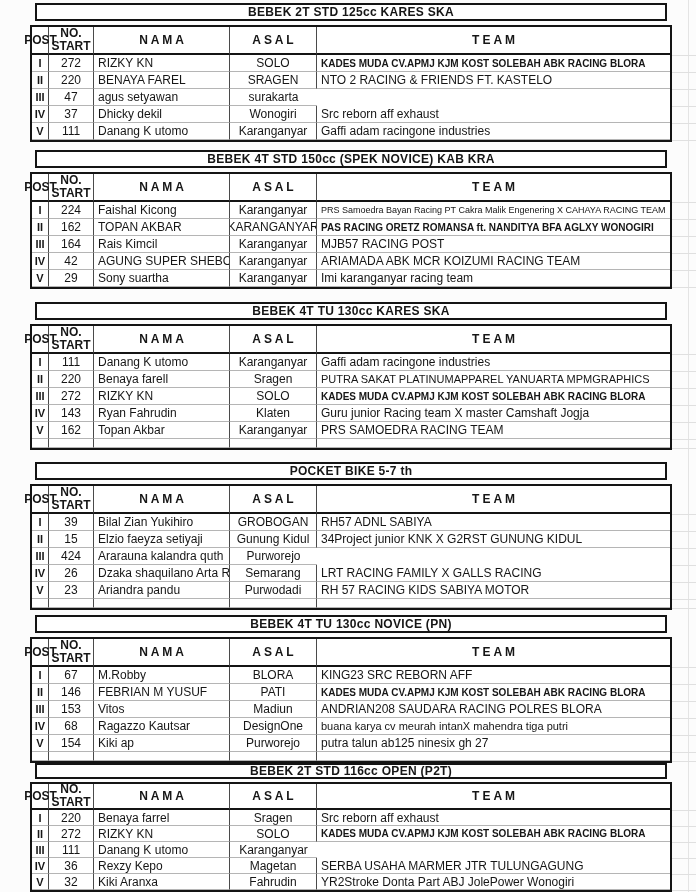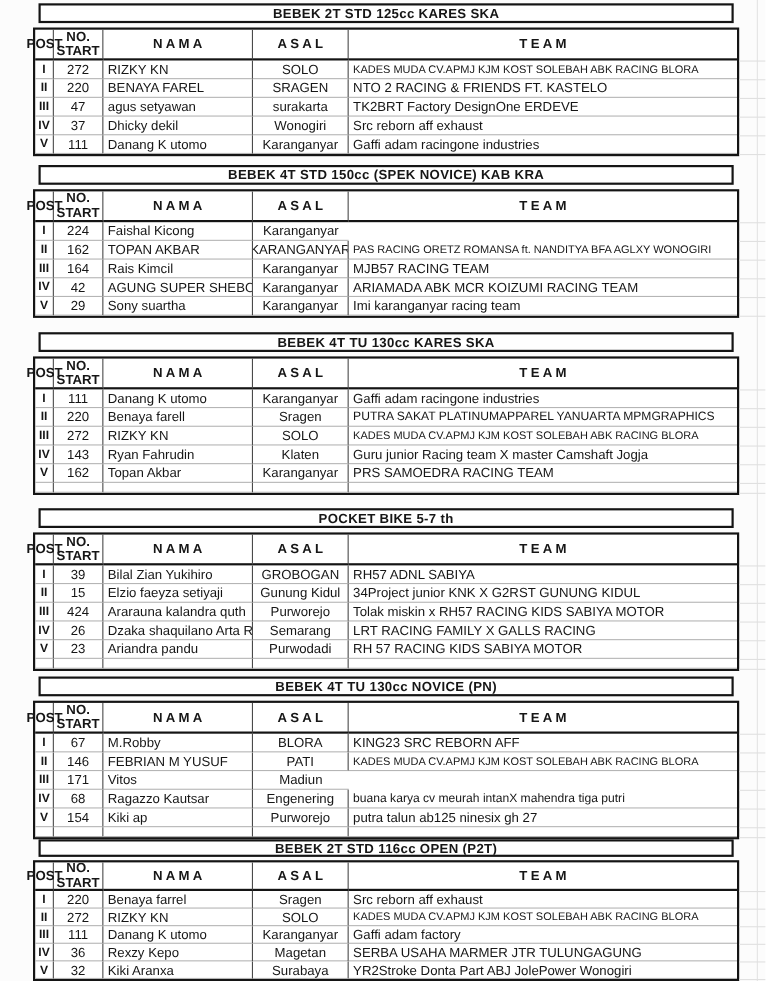--- a/index.html
+++ b/index.html
@@ -28,21 +28,21 @@
   .row .cell:last-child{border-right:none;text-align:right;}
   .hrow .cell{height:28px;border-bottom:2px solid #141414;font-weight:bold;justify-content:center;font-size:12px;}
   .hpos{font-size:10.5px;justify-content:flex-start;padding-left:1px;overflow:visible;}
   .hno{flex-direction:column;font-size:11px;line-height:1.1;}
   .c-pos{justify-content:center;font-weight:bold;font-size:11px;}
   .c-no{justify-content:center;}
   .c-nama{padding-left:4px;}
   .c-asal{justify-content:center;}
   .c-team{padding-left:4px;}
   .t-mid{font-size:11px;}
-  .t-small{font-size:10px;}
+  .t-small{font-size:10px;font-weight:bold;}
   .t-tiny{font-size:9px;}
   .erow .cell{height:9px;}
   .compact .cell{height:16px;}
   .compact .hrow .cell{height:26px;}
   .fline{position:absolute;width:25px;height:1px;background:#e0e0e0;left:642px;}
   .vline{position:absolute;left:688px;top:0;width:1px;height:892px;background:#e4e4e4;}
 </style>
 </head>
 <body>
 
@@ -73,21 +73,20 @@
           <div class="cell c-no">220</div>
           <div class="cell c-nama">BENAYA FAREL</div>
           <div class="cell c-asal">SRAGEN</div>
           <div class="cell c-team">NTO 2 RACING &amp; FRIENDS FT. KASTELO</div>
         </div>
         <div class="row">
           <div class="cell c-pos">III</div>
           <div class="cell c-no">47</div>
           <div class="cell c-nama">agus setyawan</div>
           <div class="cell c-asal">surakarta</div>
-          <div class="cell c-team">TK2BRT Factory DesignOne ERDEVE</div>
         </div>
         <div class="row">
           <div class="cell c-pos">IV</div>
           <div class="cell c-no">37</div>
           <div class="cell c-nama">Dhicky dekil</div>
           <div class="cell c-asal">Wonogiri</div>
           <div class="cell c-team">Src reborn aff exhaust</div>
         </div>
         <div class="row">
           <div class="cell c-pos">V</div>
@@ -115,34 +114,35 @@
           </div>
           <div class="cell ">N A M A</div>
           <div class="cell ">A S A L</div>
           <div class="cell ">T E A M</div>
         </div>
         <div class="row">
           <div class="cell c-pos">I</div>
           <div class="cell c-no">224</div>
           <div class="cell c-nama">Faishal Kicong</div>
           <div class="cell c-asal">Karanganyar</div>
+          <div class="cell c-team t-tiny">PRS Samoedra Bayan Racing PT Cakra Malik Engenering X CAHAYA RACING TEAM</div>
         </div>
         <div class="row">
           <div class="cell c-pos">II</div>
           <div class="cell c-no">162</div>
           <div class="cell c-nama">TOPAN AKBAR</div>
           <div class="cell c-asal">KARANGANYAR</div>
           <div class="cell c-team t-small">PAS RACING ORETZ ROMANSA ft. NANDITYA BFA AGLXY WONOGIRI</div>
         </div>
         <div class="row">
           <div class="cell c-pos">III</div>
           <div class="cell c-no">164</div>
           <div class="cell c-nama">Rais Kimcil</div>
           <div class="cell c-asal">Karanganyar</div>
-          <div class="cell c-team">MJB57 RACING TEAM</div>
+          <div class="cell c-team">MJB57 RACING POST</div>
         </div>
         <div class="row">
           <div class="cell c-pos">IV</div>
           <div class="cell c-no">42</div>
           <div class="cell c-nama">AGUNG SUPER SHEBO</div>
           <div class="cell c-asal">Karanganyar</div>
           <div class="cell c-team">ARIAMADA ABK MCR KOIZUMI RACING TEAM</div>
         </div>
         <div class="row">
           <div class="cell c-pos">V</div>
@@ -248,21 +248,20 @@
           <div class="cell c-no">15</div>
           <div class="cell c-nama">Elzio faeyza setiyaji</div>
           <div class="cell c-asal">Gunung Kidul</div>
           <div class="cell c-team">34Project junior KNK X G2RST GUNUNG KIDUL</div>
         </div>
         <div class="row">
           <div class="cell c-pos">III</div>
           <div class="cell c-no">424</div>
           <div class="cell c-nama">Ararauna kalandra quth</div>
           <div class="cell c-asal">Purworejo</div>
-          <div class="cell c-team">Tolak miskin x RH57 RACING KIDS SABIYA MOTOR</div>
         </div>
         <div class="row">
           <div class="cell c-pos">IV</div>
           <div class="cell c-no">26</div>
           <div class="cell c-nama">Dzaka shaquilano Arta R</div>
           <div class="cell c-asal">Semarang</div>
           <div class="cell c-team">LRT RACING FAMILY X GALLS RACING</div>
         </div>
         <div class="row">
           <div class="cell c-pos">V</div>
@@ -309,29 +308,30 @@
         </div>
         <div class="row">
           <div class="cell c-pos">II</div>
           <div class="cell c-no">146</div>
           <div class="cell c-nama">FEBRIAN M YUSUF</div>
           <div class="cell c-asal">PATI</div>
           <div class="cell c-team t-small">KADES MUDA CV.APMJ KJM KOST SOLEBAH ABK RACING BLORA</div>
         </div>
         <div class="row">
           <div class="cell c-pos">III</div>
-          <div class="cell c-no">171</div>
+          <div class="cell c-no">153</div>
           <div class="cell c-nama">Vitos</div>
           <div class="cell c-asal">Madiun</div>
+          <div class="cell c-team">ANDRIAN208 SAUDARA RACING POLRES BLORA</div>
         </div>
         <div class="row">
           <div class="cell c-pos">IV</div>
           <div class="cell c-no">68</div>
           <div class="cell c-nama">Ragazzo Kautsar</div>
-          <div class="cell c-asal">Engenering</div>
+          <div class="cell c-asal">DesignOne</div>
           <div class="cell c-team t-mid">buana karya cv meurah intanX mahendra tiga putri</div>
         </div>
         <div class="row">
           <div class="cell c-pos">V</div>
           <div class="cell c-no">154</div>
           <div class="cell c-nama">Kiki ap</div>
           <div class="cell c-asal">Purworejo</div>
           <div class="cell c-team">putra talun ab125 ninesix gh 27</div>
         </div>
         <div class="row erow">
@@ -375,34 +375,33 @@
           <div class="cell c-no">272</div>
           <div class="cell c-nama">RIZKY KN</div>
           <div class="cell c-asal">SOLO</div>
           <div class="cell c-team t-small">KADES MUDA CV.APMJ KJM KOST SOLEBAH ABK RACING BLORA</div>
         </div>
         <div class="row">
           <div class="cell c-pos">III</div>
           <div class="cell c-no">111</div>
           <div class="cell c-nama">Danang K utomo</div>
           <div class="cell c-asal">Karanganyar</div>
-          <div class="cell c-team">Gaffi adam factory</div>
         </div>
         <div class="row">
           <div class="cell c-pos">IV</div>
           <div class="cell c-no">36</div>
           <div class="cell c-nama">Rexzy Kepo</div>
           <div class="cell c-asal">Magetan</div>
           <div class="cell c-team">SERBA USAHA MARMER JTR TULUNGAGUNG</div>
         </div>
         <div class="row">
           <div class="cell c-pos">V</div>
           <div class="cell c-no">32</div>
           <div class="cell c-nama">Kiki Aranxa</div>
-          <div class="cell c-asal">Surabaya</div>
+          <div class="cell c-asal">Fahrudin</div>
           <div class="cell c-team">YR2Stroke Donta Part ABJ JolePower Wonogiri</div>
         </div>
       </div>
       <div class="fline" style="top: 47px;"></div>
       <div class="fline" style="top: 63px;"></div>
       <div class="fline" style="top: 79px;"></div>
       <div class="fline" style="top: 95px;"></div>
       <div class="fline" style="top: 111px;"></div>
       <div class="fline" style="top: 127px;"></div>
     </div>

